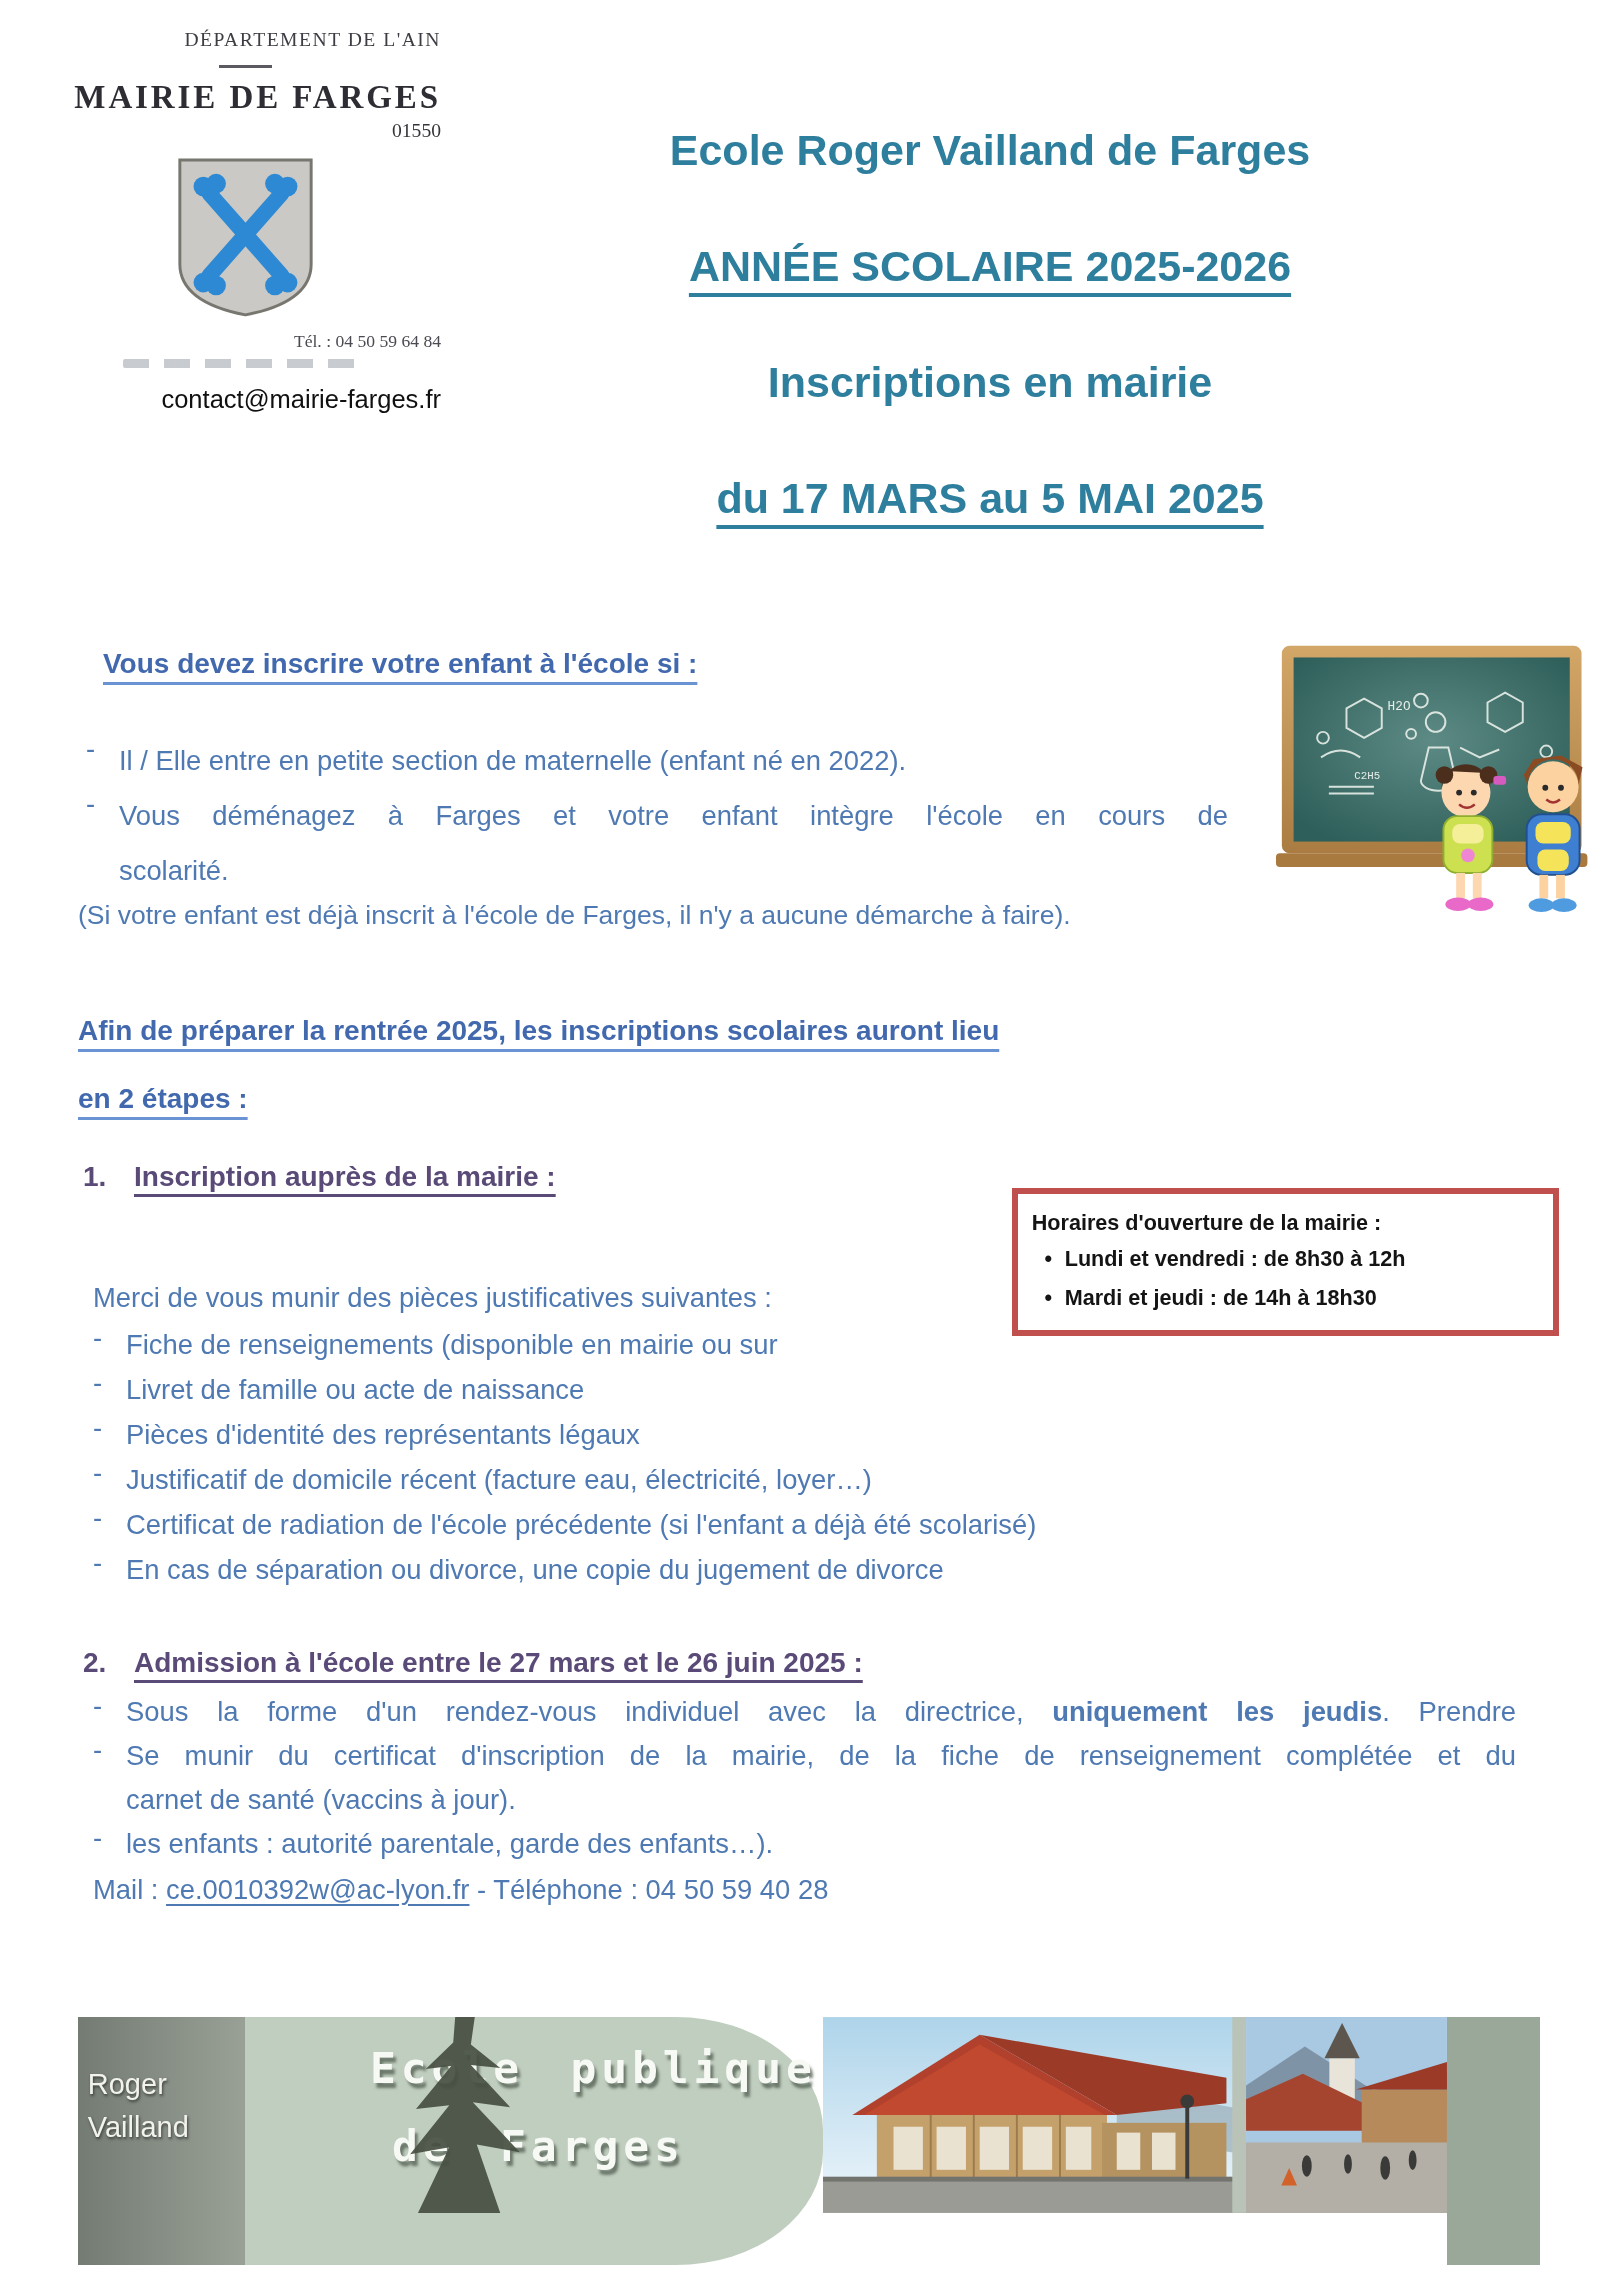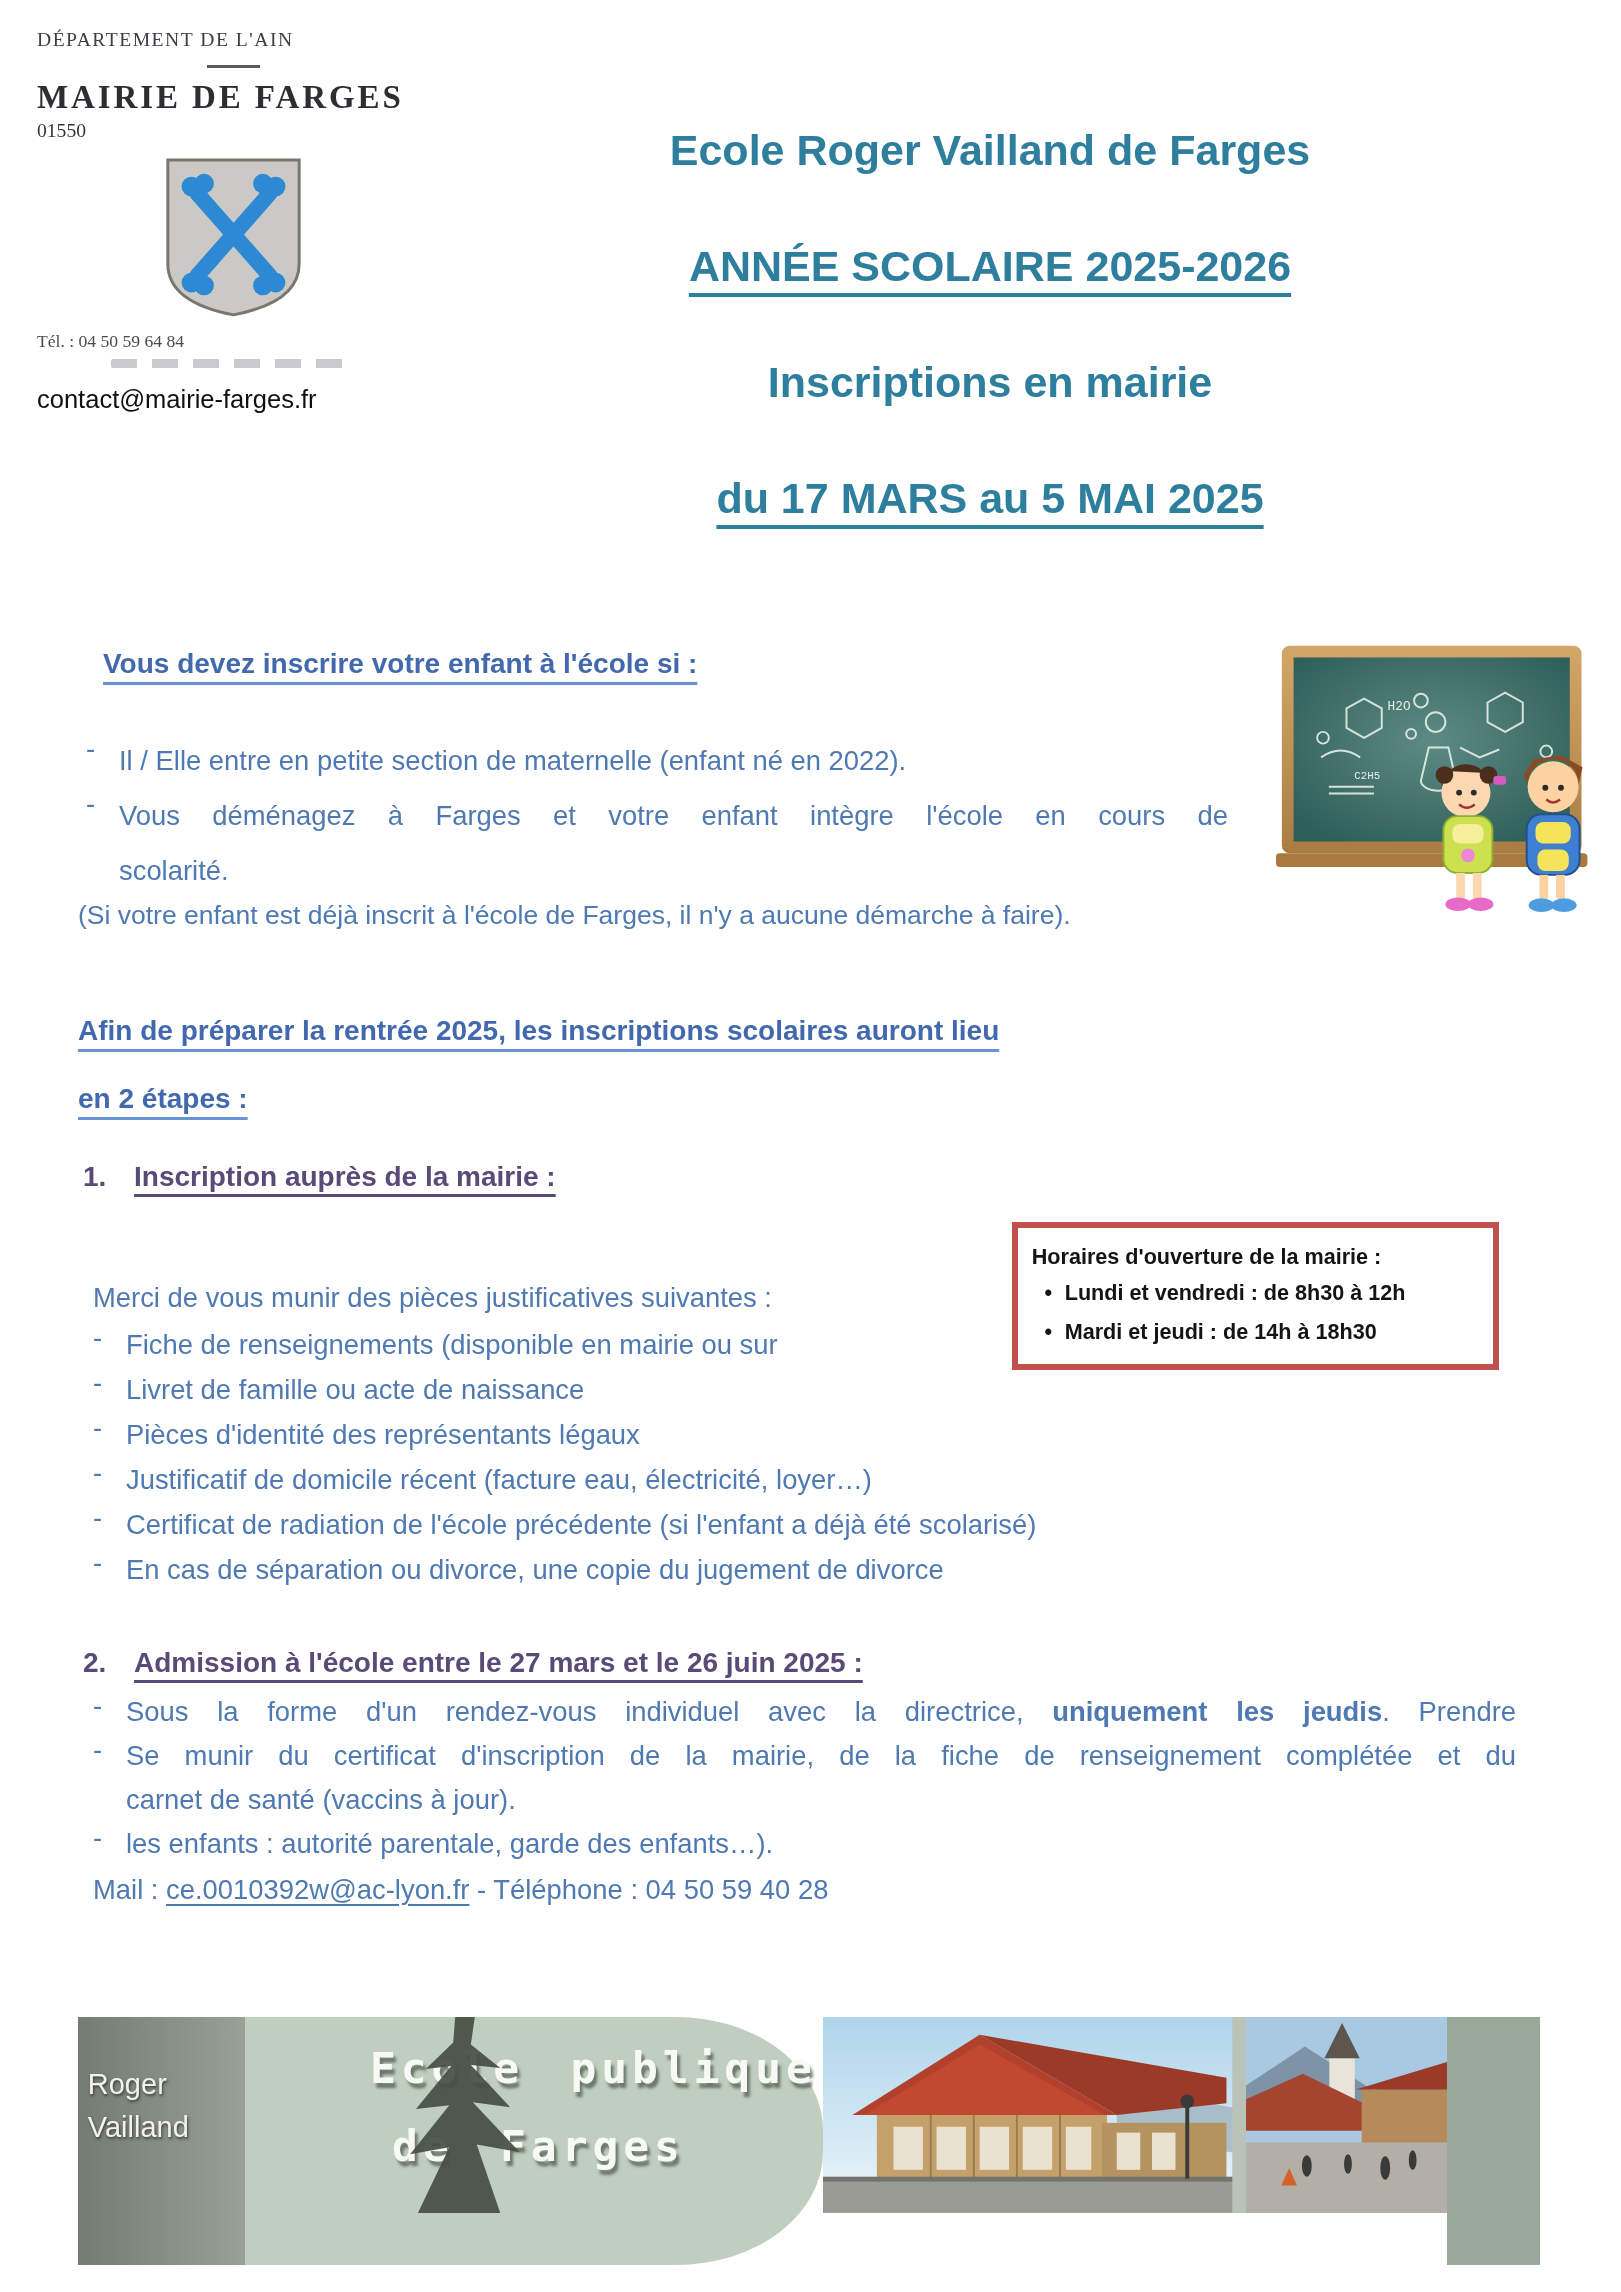--- a/index.html
+++ b/index.html
@@ -1,21 +1,21 @@
 <!DOCTYPE html>
 <html><head>
 <meta charset="utf-8">
 <style>
   html,body{margin:0;padding:0;}
   body{
     width:1621px;height:2293px;position:relative;background:#ffffff;
     font-family:"Liberation Sans",sans-serif;overflow:hidden;color:#222;
   }
   
-  .letterhead{position:absolute;left:37px;top:29px;width:392px;text-align:left;
+  .letterhead{position:absolute;left:49px;top:29px;width:392px;text-align:right;
     font-family:"Liberation Serif",serif;color:#34343a;}
   .dept{font-size:19.6px;letter-spacing:1.5px;color:#3d3d44;}
   .rule{width:53px;height:2.9px;background:#5a5a60;margin:13.7px auto 11.8px;}
   .mairie{font-size:33px;font-weight:bold;letter-spacing:2.9px;color:#2d2d33;}
   .cp{font-size:19.6px;margin-top:3.9px;}
   .shield-wrap{margin:11.8px auto 5.9px;width:147px;}
   .tel{font-size:17.6px;color:#4a4a52;}
   .fax-redacted{width:245px;height:8.8px;margin:6.9px auto 0;
     background:repeating-linear-gradient(90deg,#9aa0a8 0 25.5px,transparent 25.5px 41px);
     opacity:.55;border-radius:2px;}
@@ -49,22 +49,22 @@
   
   .step-heading{position:absolute;font-size:28px;font-weight:bold;color:#5A4A77;white-space:nowrap;}
   .step1-heading{left:83px;top:1161px;}
   .step2-heading{left:83px;top:1647px;}
   .step-num{display:inline-block;width:51px;}
   
   .step1-body{position:absolute;left:93px;top:1239px;width:912px;font-size:27.4px;color:#4E79B2;margin-top:36px;}
   .step1-body .intro{line-height:45px;margin-bottom:2px;white-space:nowrap;}
   .step1-body .ln{line-height:45px;}
   
-  .hours-box{position:absolute;left:1012px;top:1188px;width:487px;box-sizing:border-box;
-    border:6.9px solid #C0504D;background:#ffffff;padding:11.8px 7.8px 13.7px 13.7px;margin-top:34px;}
+  .hours-box{position:absolute;left:1012px;top:1188px;width:547px;box-sizing:border-box;
+    border:6.9px solid #C0504D;background:#ffffff;padding:11.8px 7.8px 13.7px 13.7px;}
   .hours-title{font-size:21.6px;font-weight:bold;color:#141414;line-height:33px;white-space:nowrap;}
   .hb{display:flex;font-size:21.6px;font-weight:bold;color:#141414;line-height:39px;white-space:nowrap;}
   .hb .dot{width:33px;text-align:center;}
   
   .step2-body{position:absolute;left:93px;top:1690px;width:1423px;font-size:27.4px;color:#4E79B2;}
   .step2-body .ln{line-height:44px;}
   .mail-line{line-height:44px;margin-top:2px;white-space:nowrap;}
   .u-link{text-decoration:underline;text-underline-offset:4.9px;}
   
   .banner{position:absolute;left:78px;top:2017px;width:1462px;height:248px;display:flex;

